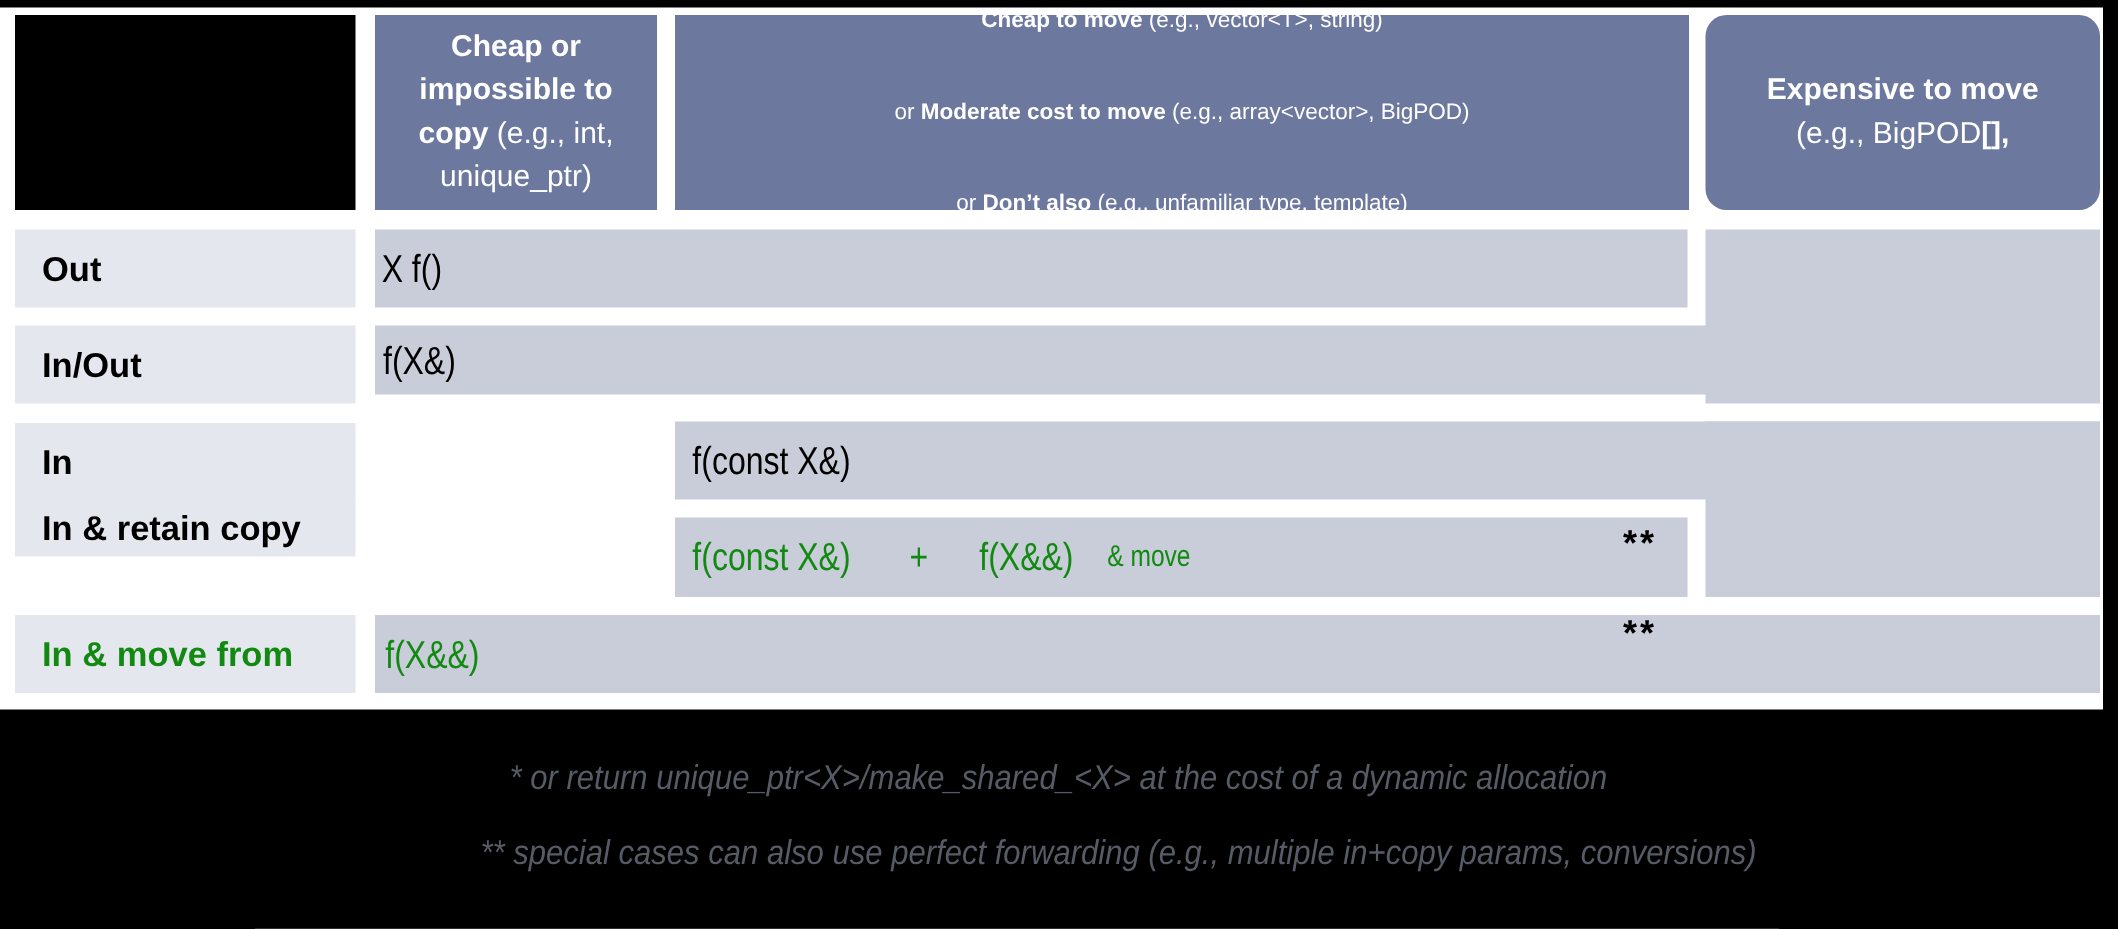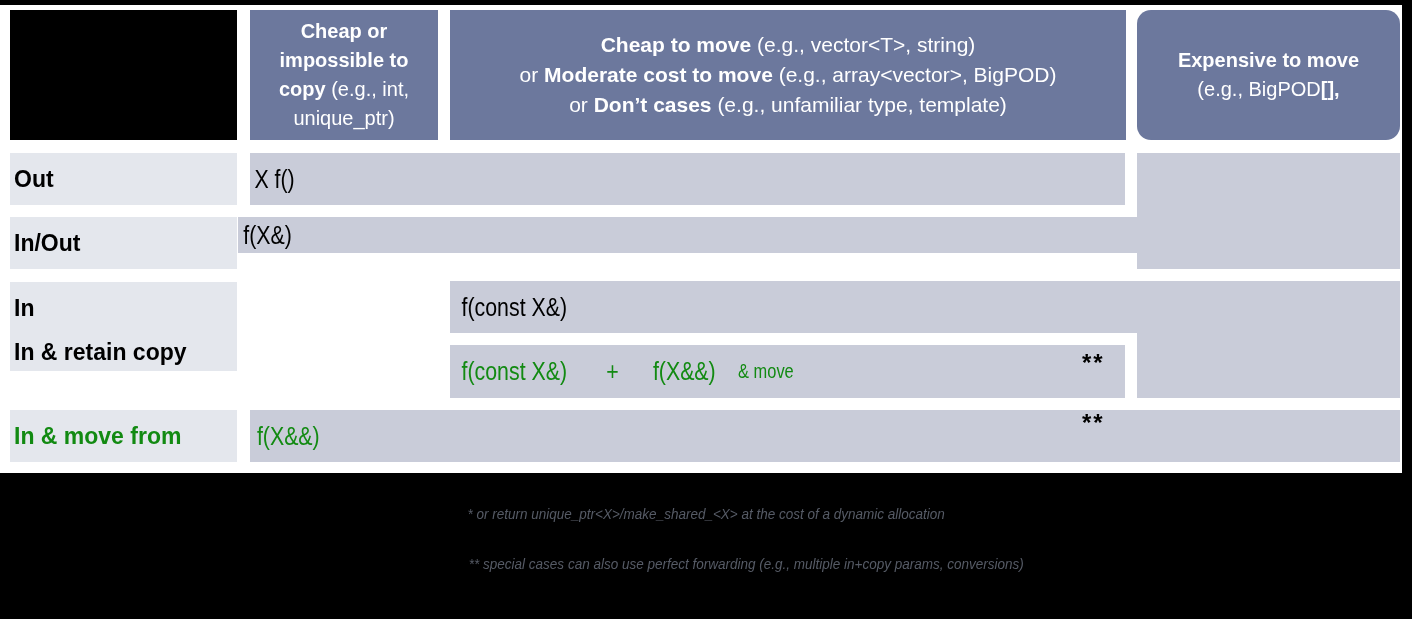--- a/index.html
+++ b/index.html
@@ -11,62 +11,62 @@
 
   .abs { position:absolute; }
   .corner-box { left:10px; top:10px; width:227px; height:130px; background:#000; }
 
   .hdr {
     background:var(--header-bg,#6C789D); color:#fff; text-align:center;
     display:flex; flex-direction:column; justify-content:center;
     font-size:20px; line-height:29px; font-weight:400;
   }
   .hdr1 { left:250px; top:10px; width:188px; height:130px; }
-  .hdr2 { left:450px; top:10px; width:676px; height:130px; font-size:21px; line-height:30px; }
+  .hdr2 { left:450px; top:10px; width:676px; height:130px; font-size:15px; line-height:30px;gap:31px; }
   .hdr3 { left:1137px; top:10px; width:263px; height:130px;border-radius:14px; }
   .b { font-weight:700; }
 
   .rowlabel {
     left:10px; width:227px; background:var(--label-bg,#E4E7ED);
-    display:flex; align-items:center; padding-left:4px; box-sizing:border-box;
+    display:flex; align-items:center; padding-left:18px; box-sizing:border-box;
     font-size:23px; font-weight:700; color:#000;
   }
   .rl1 { top:153px; height:52px; }
   .rl2 { top:217px; height:52px; }
   .rl3 { top:282px; height:52px; }
   .rl4 { top:333px; height:38px; }
   .rl5 { top:410px; height:52px; }
 
   .cell {
     background:var(--cell-bg,#C9CCD9); display:flex; align-items:center; justify-content:flex-start;
     color:#000; font-size:26px; box-sizing:border-box;
   }
   .code { display:inline-block; transform:scaleX(0.82); white-space:pre; }
   .c-out      { left:250px;  top:153px; width:875px;  height:52px; }
   .c-exp-top  { left:1137px; top:153px; width:263px;  height:116px; }
-  .c-inout    { left:238px;  top:217px; width:1150px; height:36px; padding-right:250px; }
+  .c-inout    { left:250px;  top:217px; width:1150px; height:46px; padding-right:250px; }
   .c-invalue  { left:250px;  top:281px; width:188px;  height:117px; }
   .c-constref { left:450px;  top:281px; width:950px;  height:52px; padding-right:380px; }
   .c-exp-leg  { left:1137px; top:281px; width:263px;  height:117px; }
   .c-retain   { left:450px;  top:345px; width:675px;  height:53px; padding-right:65px; }
   .c-move     { left:250px;  top:410px; width:1150px; height:52px; padding-right:250px; }
 
   .green { color:var(--green,#128A12); }
   .plus { margin:0 26px; }
   .small { font-size:20px; margin-left:10px; }
 
   .marker {
     color:#000; font-weight:700; font-size:24px; letter-spacing:2px; z-index:3;
   }
   .mk1 { left:1082px; top:349px; }
   .mk2 { left:1082px; top:409px; }
 
   .fn {
     left:0; width:1412px; text-align:center; color:var(--footnote-text,#565B66);
-    font-style:italic; font-size:15px;
+    font-style:italic; font-size:23px;
   }
   .fn-inner { display:inline-block; transform:scaleX(0.9); white-space:pre; }
   .fn1 { top:505px; }
   .fn2 { top:555px;margin-left:40px; }
 </style>
 </head>
 <body>
 
 <div class="slide">
 
@@ -77,21 +77,21 @@
   <div class="abs hdr hdr1">
     <div><span class="b">Cheap or</span></div>
     <div><span class="b">impossible to</span></div>
     <div><span class="b">copy</span><span> (e.g., int,</span></div>
     <div><span>unique_ptr)</span></div>
   </div>
 
   <div class="abs hdr hdr2">
     <div><span class="b">Cheap to move</span><span> (e.g., vector&lt;T&gt;, string)</span></div>
     <div><span>or </span><span class="b">Moderate cost to move</span><span> (e.g., array&lt;vector&gt;, BigPOD)</span></div>
-    <div><span>or </span><span class="b">Don’t cases</span><span> (e.g., unfamiliar type, template)</span></div>
+    <div><span>or </span><span class="b">Don’t also</span><span> (e.g., unfamiliar type, template)</span></div>
   </div>
 
   <div class="abs hdr hdr3">
     <div><span class="b">Expensive to move</span></div>
     <div><span>(e.g., BigPOD</span><span class="b">[],</span></div>
   </div>
 
   <div class="abs rowlabel rl1">
       <span>Out</span>
     </div>

